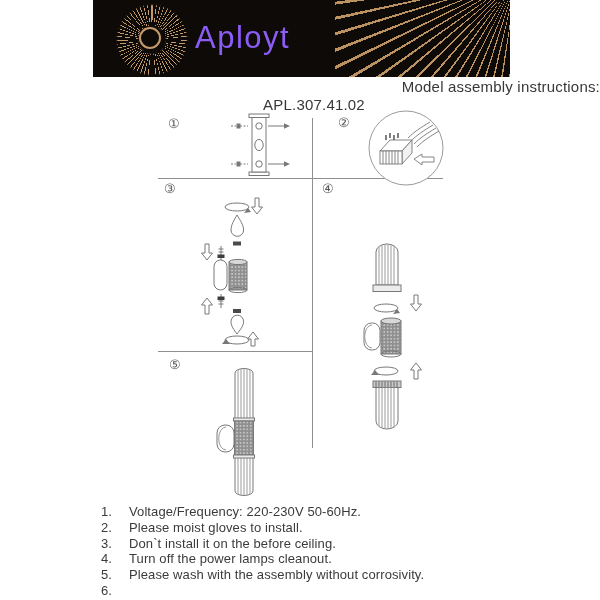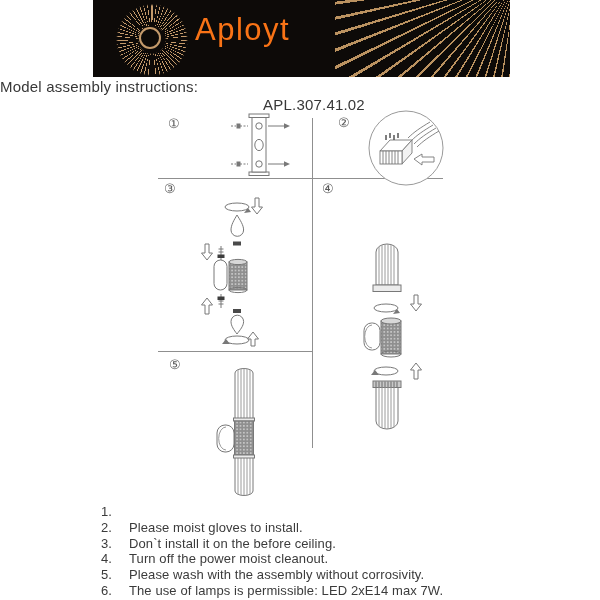--- a/index.html
+++ b/index.html
@@ -7,27 +7,27 @@
         font-family:"Liberation Sans",sans-serif;color:#3c3c3c;}
 
   
   .banner{position:absolute;left:93px;top:0;width:417px;height:77px;background:#0d0a08;overflow:hidden;}
   .starburst{position:absolute;left:22px;top:3px;width:74px;height:74px;border-radius:50%;
      background:repeating-conic-gradient(#c49a6b 0deg 1.4deg, rgba(13,10,8,0) 1.4deg 6.4deg);
      -webkit-mask:radial-gradient(circle at 50% 50%, transparent 0 13px, #000 15px 34px, transparent 36px);
      mask:radial-gradient(circle at 50% 50%, transparent 0 13px, #000 15px 34px, transparent 36px);}
   .starcore{position:absolute;left:46px;top:27px;width:22px;height:22px;border-radius:50%;
      border:2px solid #c49a6b;background:#0d0a08;box-sizing:border-box;}
-  .brand{position:absolute;left:102px;top:12px;width:200px;font-size:31px;letter-spacing:1.5px;
-     color:#f97316;font-weight:400;}
+  .brand{position:absolute;left:102px;top:20px;width:200px;font-size:31px;letter-spacing:1.5px;
+     color:#8b5cf6;font-weight:400;}
   .banner-rays{position:absolute;right:0;top:0;width:175px;height:77px;
      background:repeating-conic-gradient(from 110deg at 104% -28%, #bb9260 0deg 0.9deg, rgba(13,10,8,0) 0.9deg 4.6deg);}
 
   
-  .title{position:absolute;left:0;top:78px;width:600px;text-align:left;font-size:15px;
+  .title{position:absolute;left:0;top:78px;width:600px;text-align:right;font-size:15px;
      font-weight:500;color:#383838;letter-spacing:.2px;}
   .model{position:absolute;left:0;top:96px;width:600px;text-align:center;font-size:15px;
      font-weight:500;color:#383838;letter-spacing:.2px;padding-left:14px;}
 
   
   .vline{position:absolute;left:312px;top:118px;width:1px;height:330px;background:#8f8f8f;}
   .hline1{position:absolute;left:158px;top:178px;width:285px;height:1px;background:#8f8f8f;}
   .hline2{position:absolute;left:158px;top:351px;width:154px;height:1px;background:#8f8f8f;}
 
   .plabel{position:absolute;font-size:13px;color:#5a5a5a;}
@@ -262,36 +262,36 @@
         <rect x="35.5" y="55" width="21" height="3" fill="#ececec"></rect>
         <rect x="36.5" y="58" width="19" height="34" fill="url(#m5)"></rect>
         <rect x="35.5" y="92" width="21" height="3" fill="#ececec"></rect>
       </g>
     </g>
   </svg>
 
   <div class="instructions">
     <div class="irow">
       <span class="num">1.</span>
+      <span class="txt">Voltage/Frequency: 220-230V 50-60Hz.</span>
     </div>
     <div class="irow">
       <span class="num">2.</span>
       <span class="txt">Please moist gloves to install.</span>
     </div>
     <div class="irow">
       <span class="num">3.</span>
       <span class="txt">Don`t install it on the before ceiling.</span>
     </div>
     <div class="irow">
       <span class="num">4.</span>
-      <span class="txt">Turn off the power moist cleanout.</span>
+      <span class="txt">Turn off the power lamps cleanout.</span>
     </div>
     <div class="irow">
       <span class="num">5.</span>
       <span class="txt">Please wash with the assembly without corrosivity.</span>
     </div>
     <div class="irow">
       <span class="num">6.</span>
-      <span class="txt">The use of lamps is permissible: LED 2xE14 max 7W.</span>
     </div>
   </div>
 
 </div>
 
 </body></html>

